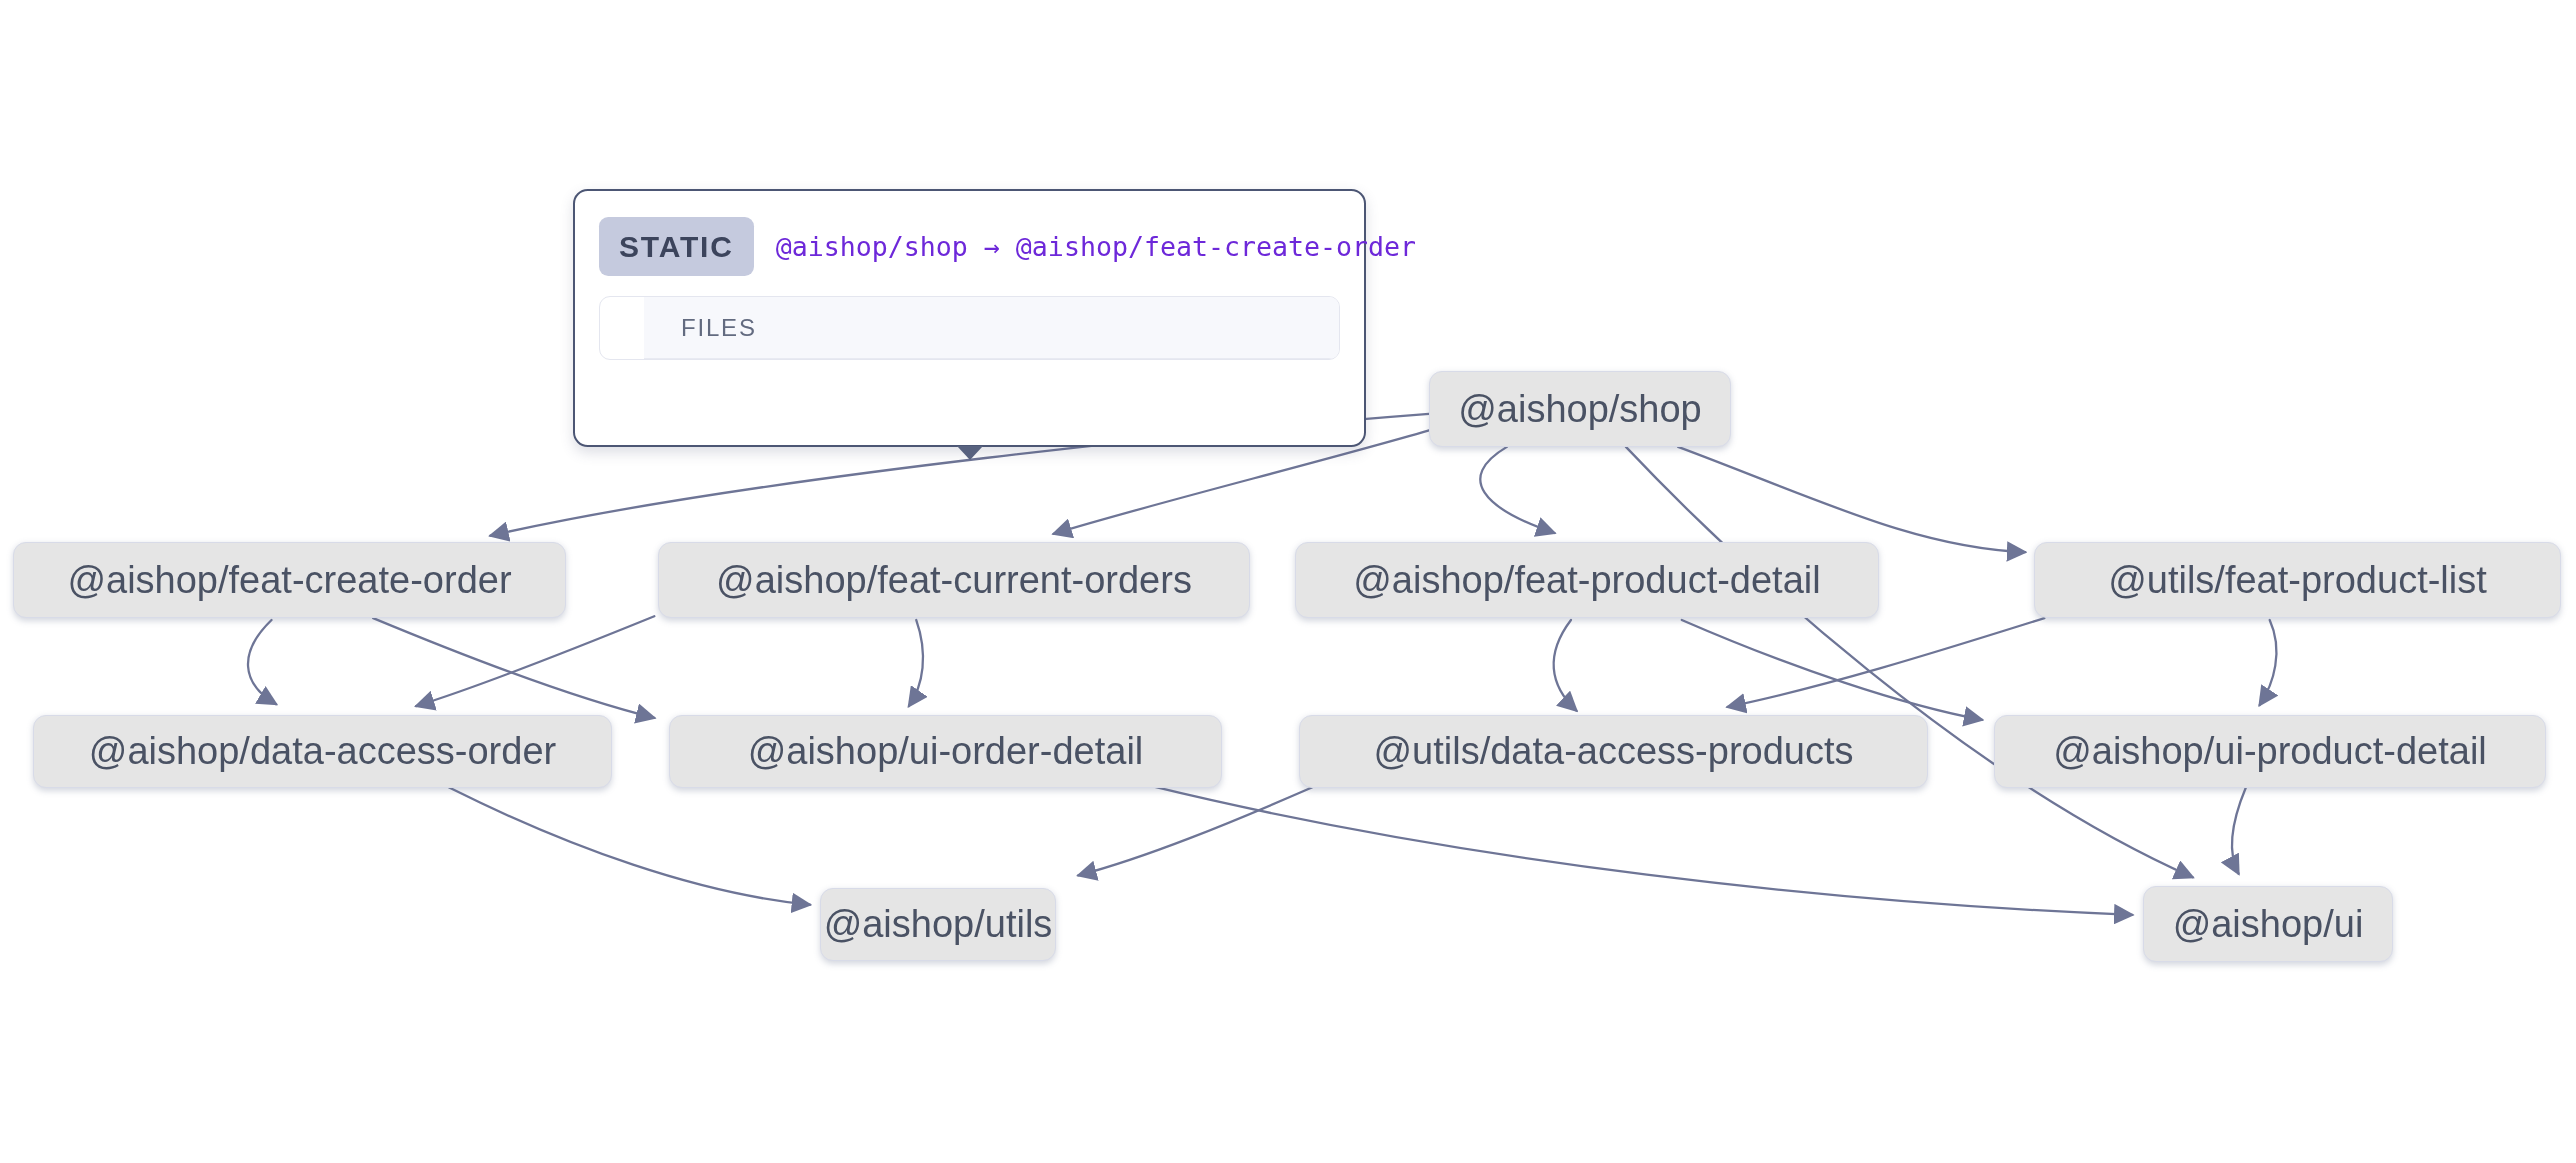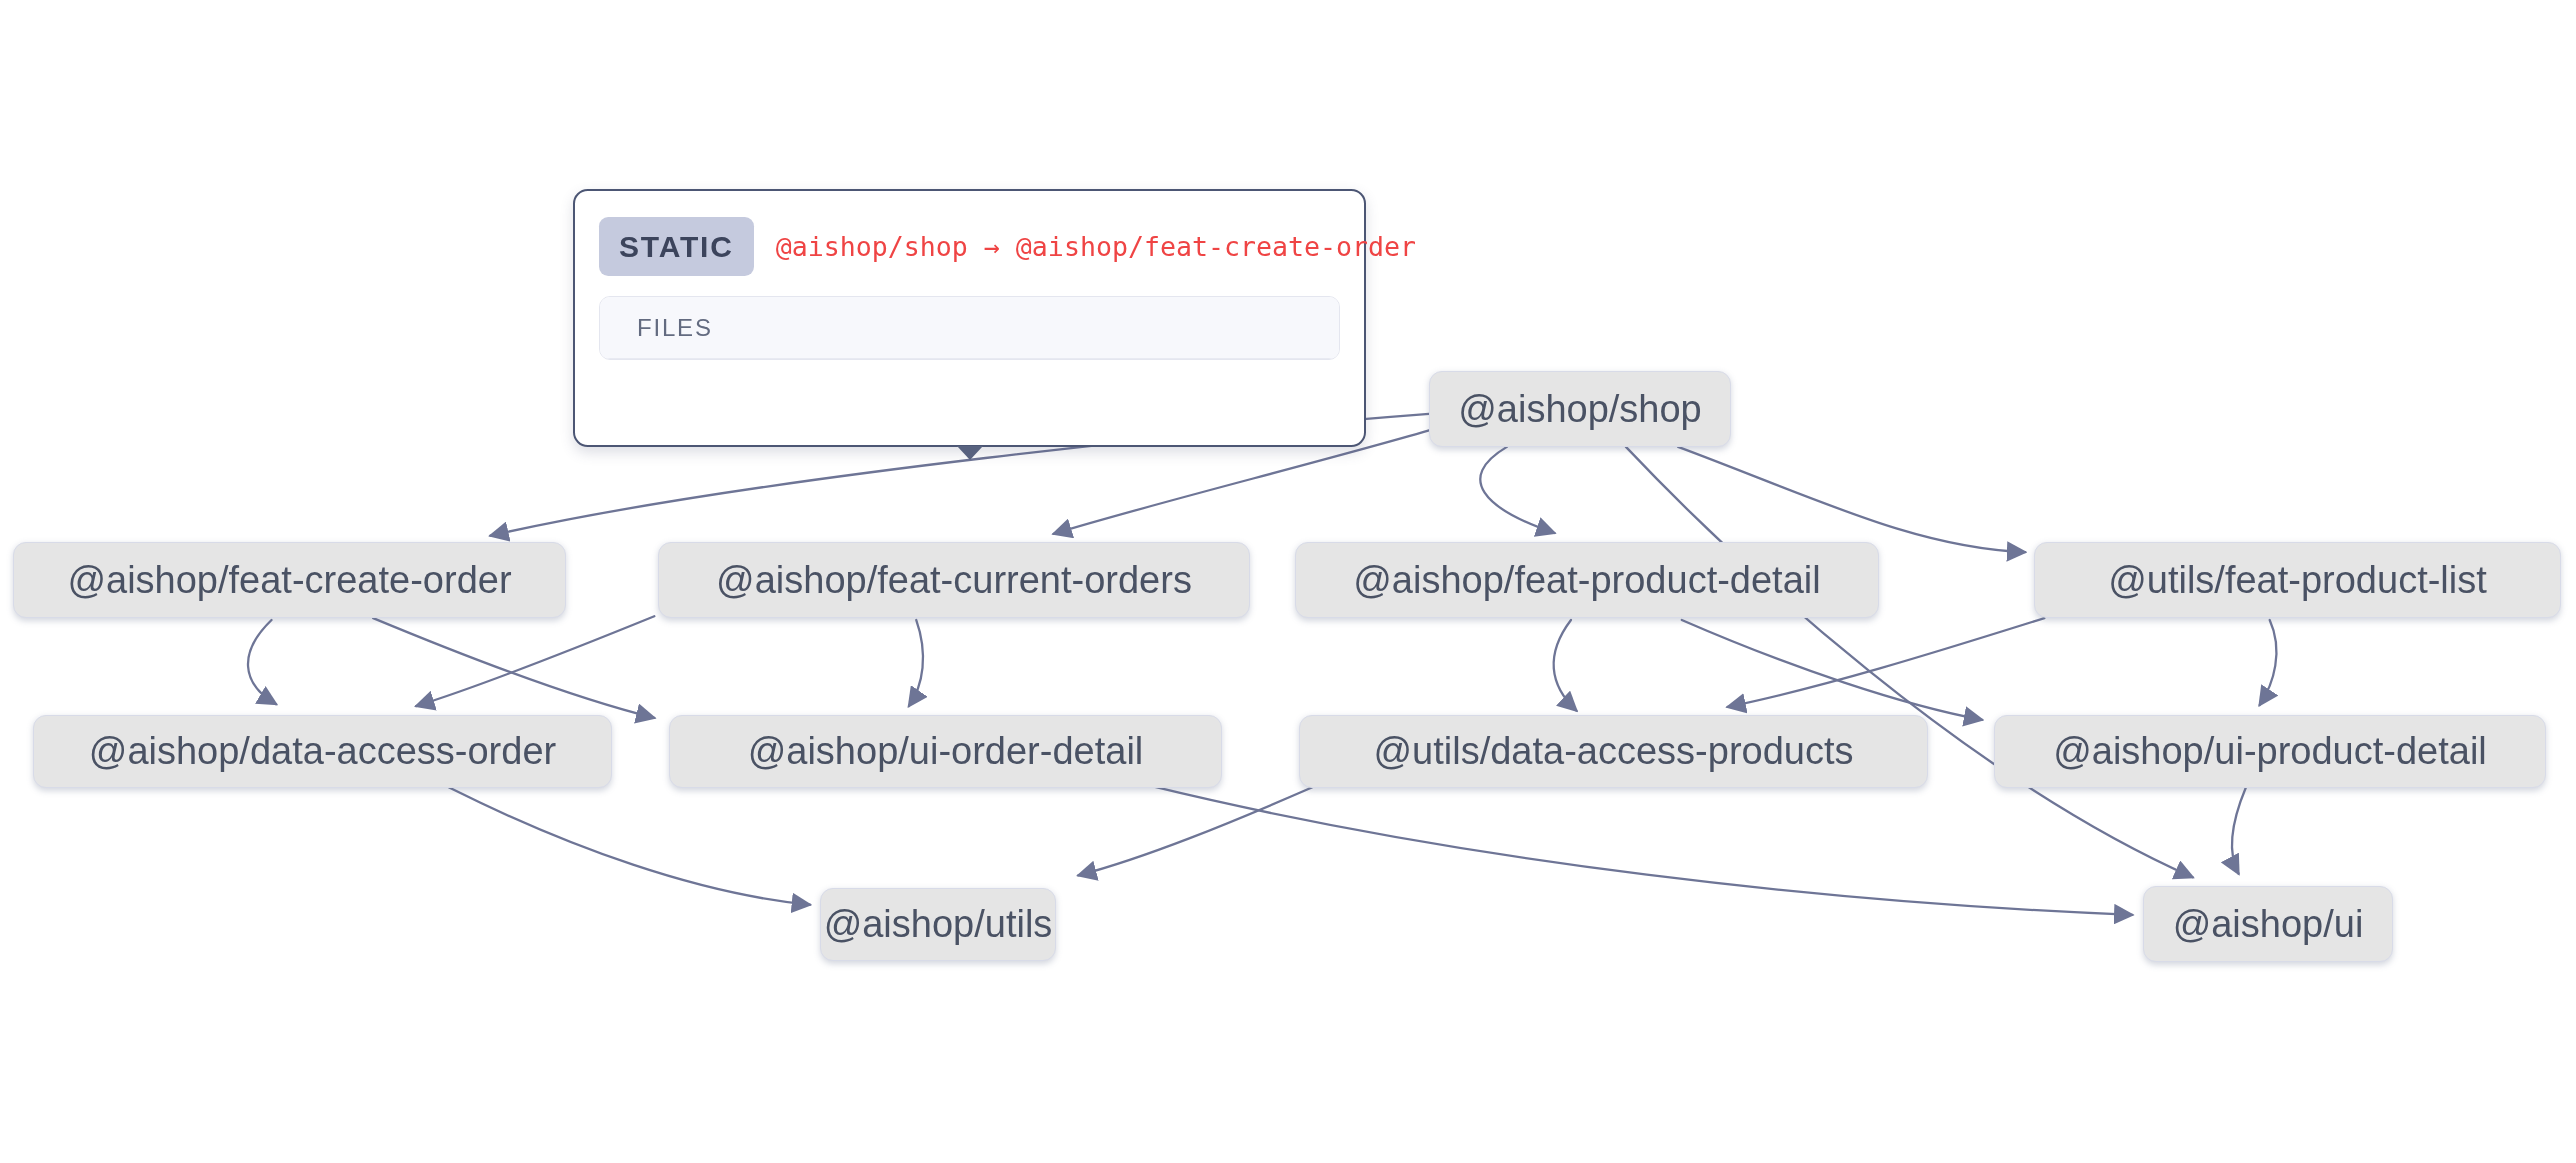--- a/index.html
+++ b/index.html
@@ -79,34 +79,35 @@
     font-size: 30px;
     font-weight: bold;
     letter-spacing: 1.8px;
     padding: 14.7px 20px;
     border-radius: 9.2px;
     line-height: 1;
   }
   .relation {
     font-family: "DejaVu Sans Mono", monospace;
     font-size: 26.6px;
-    color: #ef4444;
+    color: #6d28d9;
     margin-left: 22px;
     white-space: nowrap;
   }
   .files-panel {
     position: absolute;
     left: 24px;
     right: 24px;
     top: 105px;
     box-sizing: border-box;
     border: 0.9px solid #e4e6ef;
     border-radius: 11px;
     overflow: hidden;
     background: #ffffff;
+    padding-left: 44px;
   }
   .files-header {
     background: #f7f8fc;
     border-bottom: 0.9px solid #e8eaf2;
     padding: 16.5px 37px;
     font-size: 24px;
     letter-spacing: 1.8px;
     color: #636b80;
     font-weight: 500;
   }

